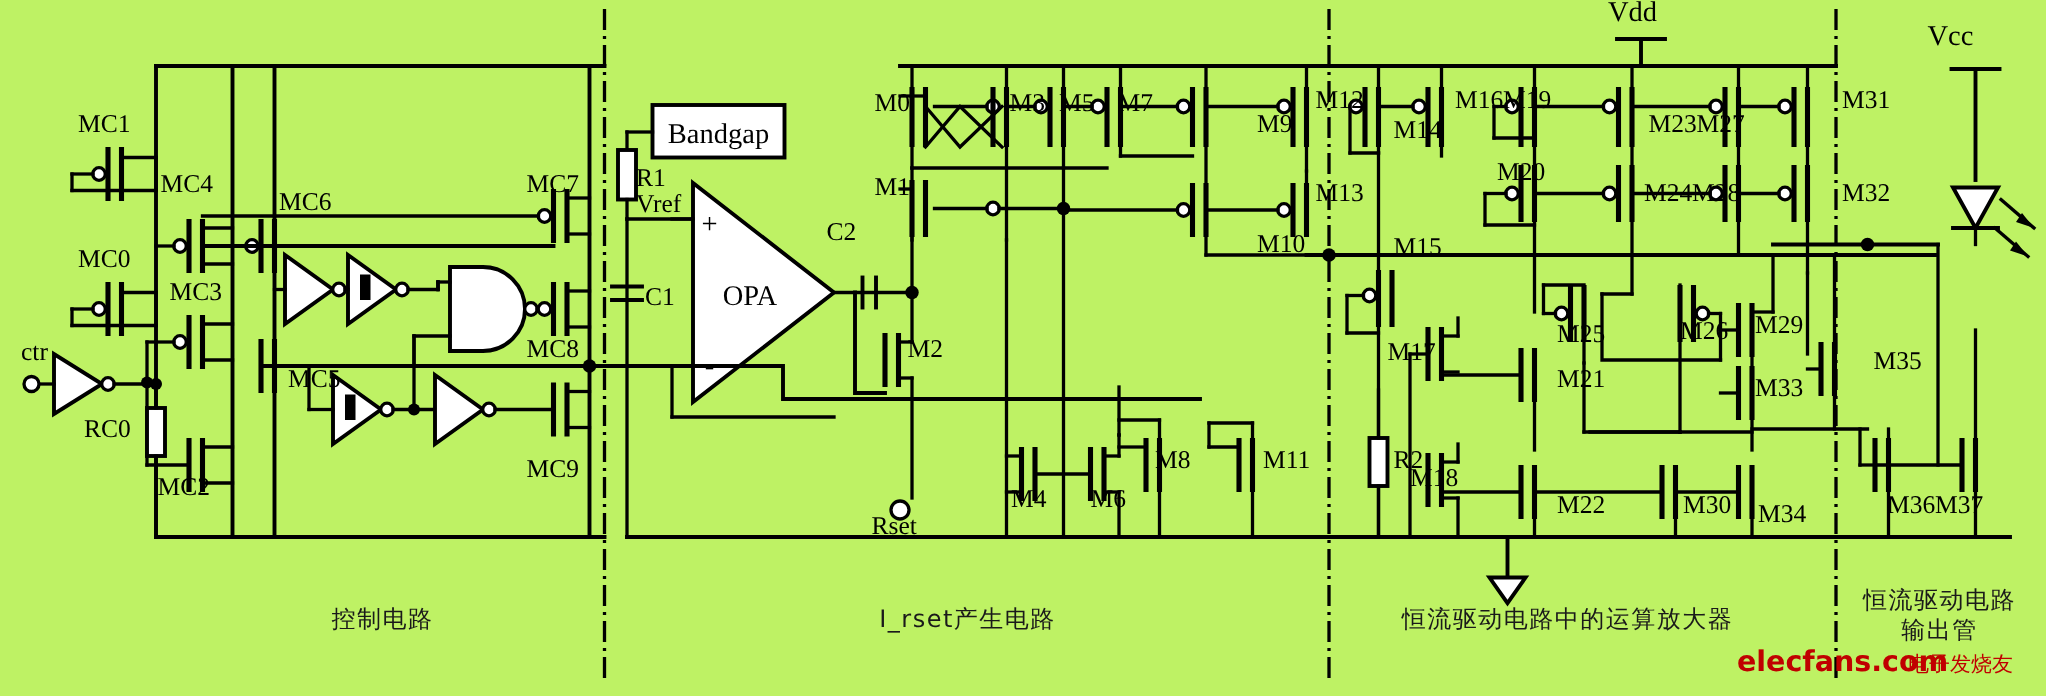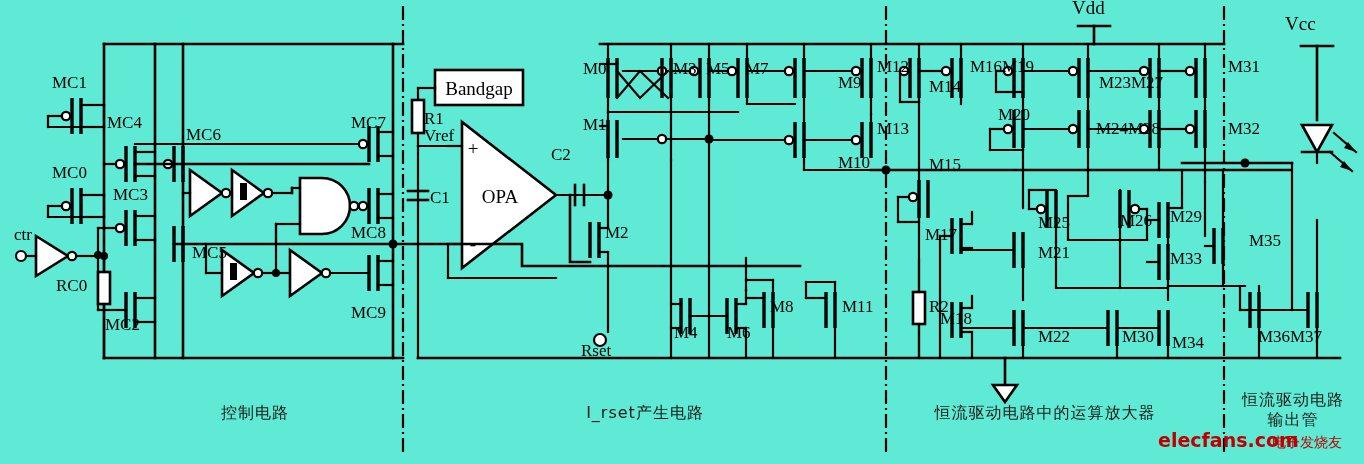--- a/index.html
+++ b/index.html
@@ -1,18 +1,18 @@
 <!DOCTYPE html>
 <html><head>
 <meta charset="utf-8">
 <title>LED Constant Current Driver Schematic</title>
 <style>
   html,body{margin:0;padding:0;background:#ffffff;}
   body{font-family:"Liberation Serif", serif;}
-  #root{position:relative;width:1364px;height:464px;background:#5eead4;overflow:hidden;}
+  #root{position:relative;width:1364px;height:464px;background:#bef264;overflow:hidden;}
   svg#sch{position:absolute;left:0;top:0;width:1364px;height:464px;}
   .lbl{font-family:"Liberation Serif", serif;font-size:17px;fill:#000;}
   .lbl-cn{font-family:"DejaVu Sans", sans-serif;font-size:16px;fill:#1a1a1a;letter-spacing:1px;}
   .lbl-big{font-family:"Liberation Serif", serif;font-size:19px;fill:#000;}
   .wm{font-family:"DejaVu Sans", sans-serif;font-size:19px;font-weight:bold;fill:#c00000;}
   .wm2{font-family:"DejaVu Sans", sans-serif;font-size:14px;fill:#c00000;}
   line,path,polyline,polygon,rect,circle{shape-rendering:geometricPrecision;}
   .w{stroke:#000;stroke-width:2.6;fill:none;stroke-linecap:square;}
   .w1{stroke:#000;stroke-width:2.2;fill:none;stroke-linecap:square;}
   .gate{stroke:#000;stroke-width:3.4;fill:none;stroke-linecap:butt;}

